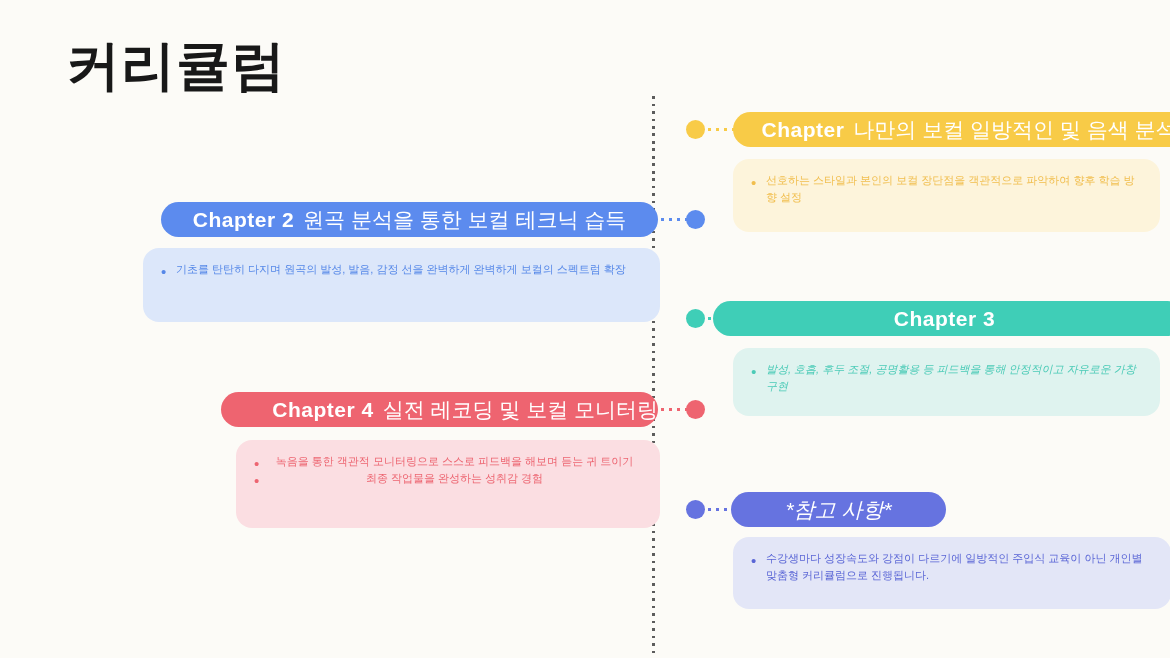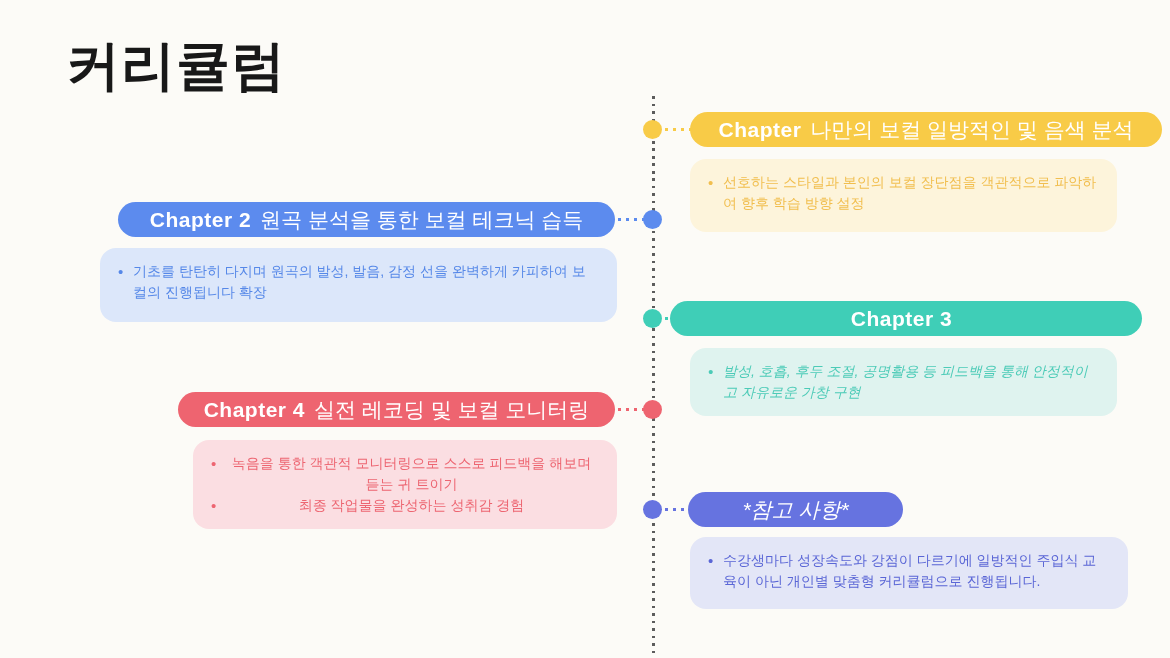--- a/index.html
+++ b/index.html
@@ -13,21 +13,21 @@
   .page-title{
     position:absolute;left:66px;top:30px;margin:0;
     font-size:54px;font-weight:800;color:#181818;letter-spacing:1px;
   }
 
   .vline{
     position:absolute;left:652px;top:96px;width:2.5px;height:560px;
     background:repeating-linear-gradient(to bottom,#5c5c5c 0 2.5px,transparent 2.5px 7.5px);
   }
 
-  .item{position:absolute;inset:0;pointer-events:none;}
+  .item{position:absolute;inset:0;pointer-events:none;margin-left:43px;}
   .item > *{pointer-events:auto;}
 
   .node{
     position:absolute;width:19px;height:19px;border-radius:50%;
     background:var(--accent);
   }
   .connector{
     position:absolute;height:3px;
     background:repeating-linear-gradient(to right,var(--accent) 0 3px,transparent 3px 8px);
   }
@@ -35,21 +35,21 @@
     position:absolute;height:35px;border-radius:18px;background:var(--accent);
     display:flex;align-items:center;justify-content:center;
     color:#ffffff;font-size:21px;white-space:nowrap;
   }
   .pill .ch{font-weight:800;margin-right:9px;letter-spacing:.5px;}
   .pill .ch:empty{display:none;margin:0;}
   .pill .ch-title{font-weight:500;}
 
   .body-box{
     position:absolute;border-radius:16px;background:var(--body-bg);
-    color:var(--body-color);font-size:14px;line-height:1.5;
+    color:var(--body-color);font-size:11px;line-height:1.5;
     box-sizing:border-box;padding:13px 20px 13px 16px;
   }
   .body-box ul{margin:0;padding:0;list-style:none;}
   .body-box li{position:relative;padding-left:17px;}
   .body-box li::before{
     content:"\2022";position:absolute;left:2px;top:0;
     color:var(--body-color);font-size:15px;
   }
 
   
@@ -61,21 +61,21 @@
   .item-2 .pill{left:118px;top:202px;width:497px;}
   .item-2 .connector{left:618px;top:218px;width:26px;}
   .item-2 .node{left:643px;top:210px;}
   .item-2 .body-box{left:100px;top:248px;width:517px;min-height:74px;}
 
   .item-3 .node{left:643px;top:309px;}
   .item-3 .connector{left:665px;top:317px;width:26px;}
   .item-3 .pill{left:670px;top:301px;width:472px;}
   .item-3 .body-box{left:690px;top:348px;width:427px;min-height:68px;font-style:italic;}
 
-  .item-4 .pill{left:178px;top:392px;width:437px;}
+  .item-4 .pill{left:178px;top:392px;width:437px;justify-content:flex-end;}
   .item-4 .connector{left:618px;top:408px;width:26px;}
   .item-4 .node{left:643px;top:400px;}
   .item-4 .body-box{left:193px;top:440px;width:424px;min-height:88px;text-align:center;}
 
   .item-5 .node{left:643px;top:500px;}
   .item-5 .connector{left:665px;top:508px;width:24px;}
   .item-5 .pill{left:688px;top:492px;width:215px;font-style:italic;}
   .item-5 .body-box{left:690px;top:537px;width:438px;min-height:72px;}
 </style>
 </head>
@@ -103,21 +103,21 @@
 
   <div class="item item-2" style="--accent: #5C8BEE; --body-bg: #DCE7FA; --body-color: #5688E8;">
     <span class="node"></span>
     <span class="connector"></span>
     <div class="pill">
       <span class="ch">Chapter 2</span>
       <span class="ch-title">원곡 분석을 통한 보컬 테크닉 습득</span>
     </div>
     <div class="body-box">
       <ul>
-        <li>기초를 탄탄히 다지며 원곡의 발성, 발음, 감정 선을 완벽하게 카피하여 보컬의 진행됩니다 확장</li>
+        <li>기초를 탄탄히 다지며 원곡의 발성, 발음, 감정 선을 완벽하게 완벽하게 보컬의 스펙트럼 확장</li>
       </ul>
     </div>
   </div>
 
   <div class="item item-3" style="--accent: #3FCEB7; --body-bg: #DFF3EF; --body-color: #4CCBB7;">
     <span class="node"></span>
     <span class="connector"></span>
     <div class="pill">
       <span class="ch">Chapter 3</span>
     </div>

